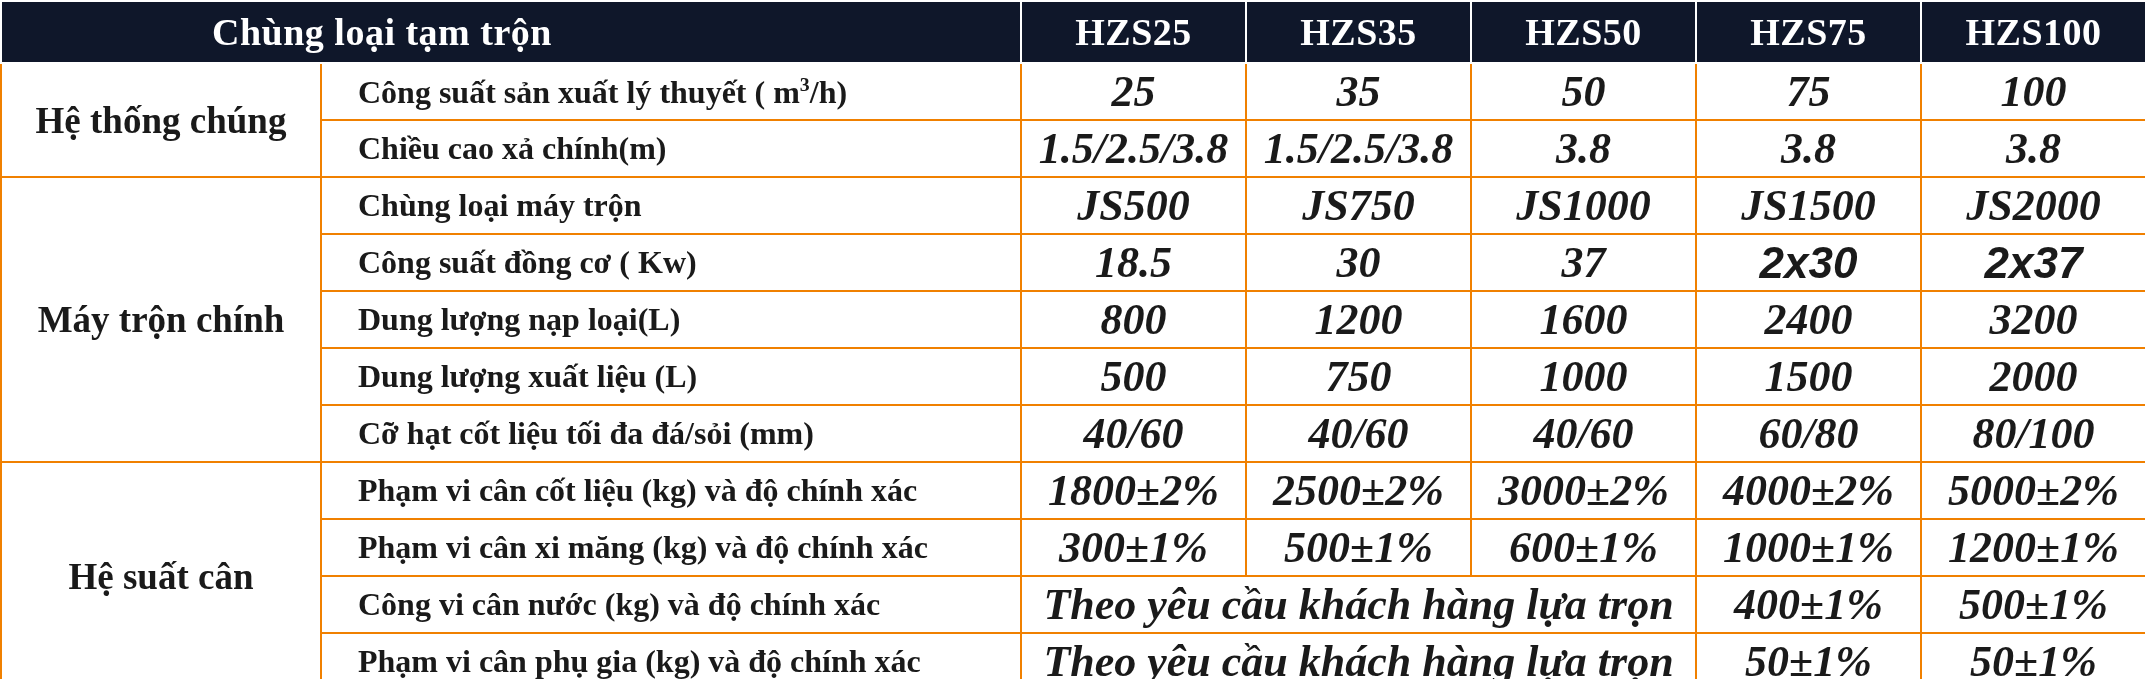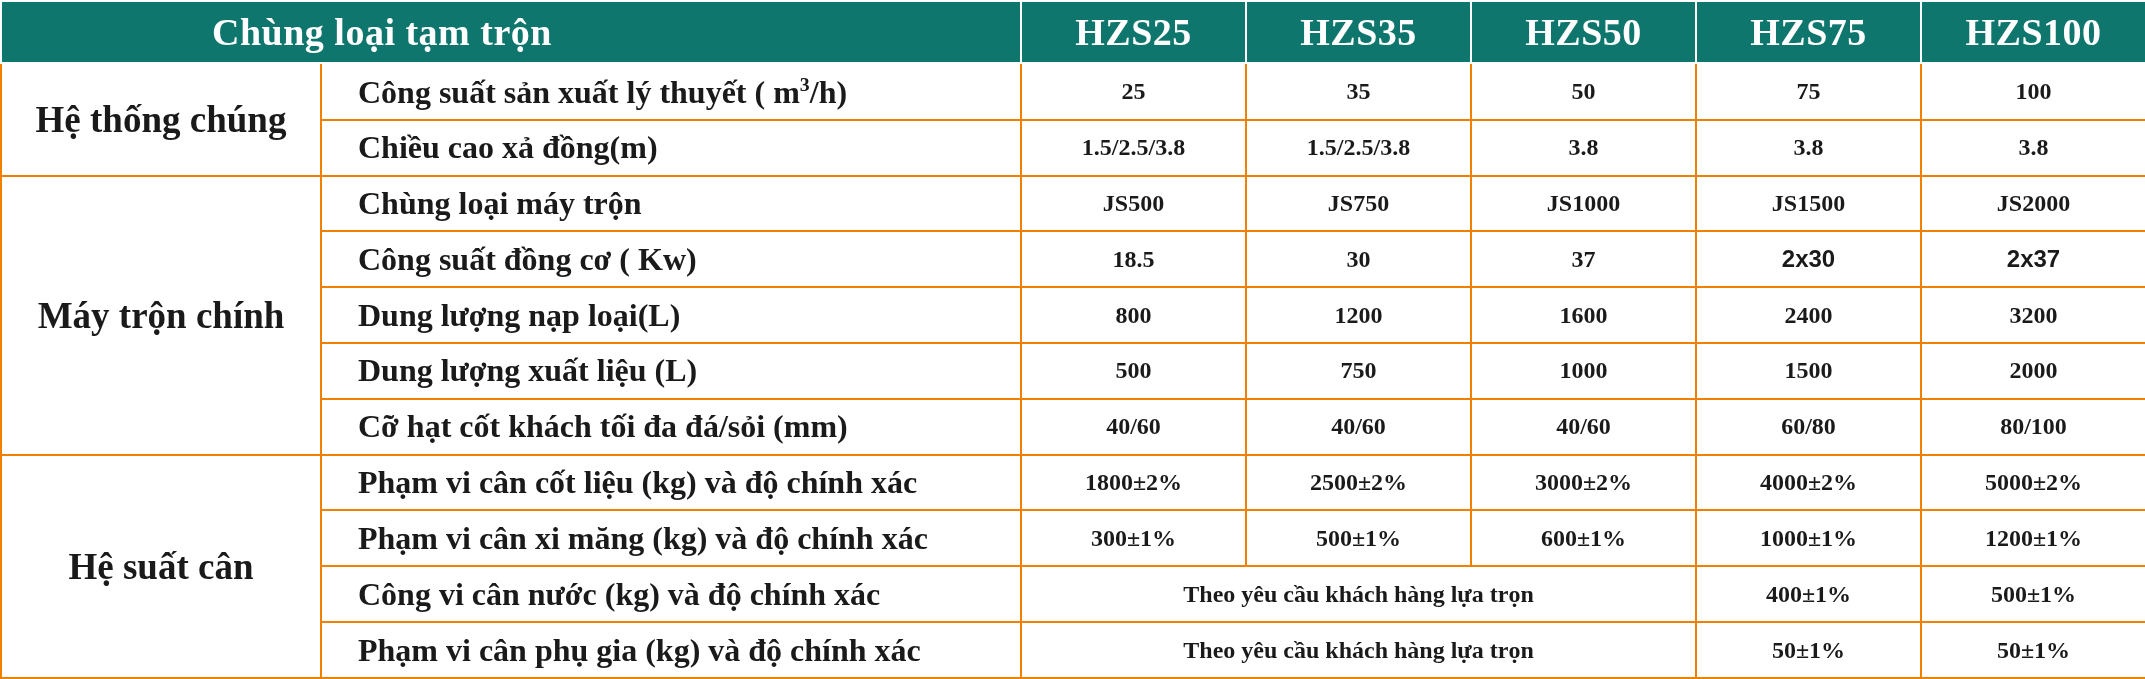--- a/index.html
+++ b/index.html
@@ -24,21 +24,21 @@
     vertical-align: middle;
     font-weight: bold;
     font-size: 35px;
     color: #1a1a1a;
     padding: 2px 6px;
     box-sizing: border-box;
     overflow: hidden;
     white-space: nowrap;
   }
   .spec-table thead th {
-    background: #0f766e;
+    background: #0f172a;
     color: #ffffff;
     border-color: #ffffff;
     font-size: 38px;
     height: 62px;
     letter-spacing: 0.5px;
   }
   thead th.title-cell {
     text-align: left;
     padding-left: 210px;
   }
@@ -46,21 +46,22 @@
     font-size: 37px;
     text-align: center;
     margin-top: 19px;
   }
   td.label-cell {
     text-align: left;
     padding-left: 36px;
     font-size: 32px;
   }
   td.value-cell {
-    font-size: 24px;
+    font-size: 44px;
+    font-style: italic;
   }
   .sup {
     font-size: 0.62em;
     vertical-align: super;
   }
   .times {
     font-family: "Liberation Sans", sans-serif;
     font-size: 0.92em;
   }
 </style>
@@ -92,21 +93,21 @@
     <tr>
       <td class="group-cell" rowspan="2">Hệ thống chúng</td>
       <td class="label-cell"><span>Công suất sản xuất lý thuyết ( m</span><span class="sup">3</span><span>/h)</span></td>
       <td class="value-cell">25</td>
       <td class="value-cell">35</td>
       <td class="value-cell">50</td>
       <td class="value-cell">75</td>
       <td class="value-cell">100</td>
     </tr>
     <tr>
-      <td class="label-cell">Chiều cao xả đồng(m)</td>
+      <td class="label-cell">Chiều cao xả chính(m)</td>
       <td class="value-cell">1.5/2.5/3.8</td>
       <td class="value-cell">1.5/2.5/3.8</td>
       <td class="value-cell">3.8</td>
       <td class="value-cell">3.8</td>
       <td class="value-cell">3.8</td>
     </tr>
 
     <tr>
       <td class="group-cell" rowspan="5">Máy trộn chính</td>
       <td class="label-cell">Chùng loại máy trộn</td>
@@ -134,21 +135,21 @@
     </tr>
     <tr>
       <td class="label-cell">Dung lượng xuất liệu (L)</td>
       <td class="value-cell">500</td>
       <td class="value-cell">750</td>
       <td class="value-cell">1000</td>
       <td class="value-cell">1500</td>
       <td class="value-cell">2000</td>
     </tr>
     <tr>
-      <td class="label-cell">Cỡ hạt cốt khách tối đa đá/sỏi (mm)</td>
+      <td class="label-cell">Cỡ hạt cốt liệu tối đa đá/sỏi (mm)</td>
       <td class="value-cell">40/60</td>
       <td class="value-cell">40/60</td>
       <td class="value-cell">40/60</td>
       <td class="value-cell">60/80</td>
       <td class="value-cell">80/100</td>
     </tr>
 
     <tr>
       <td class="group-cell" rowspan="4">Hệ suất cân</td>
       <td class="label-cell">Phạm vi cân cốt liệu (kg) và độ chính xác</td>

